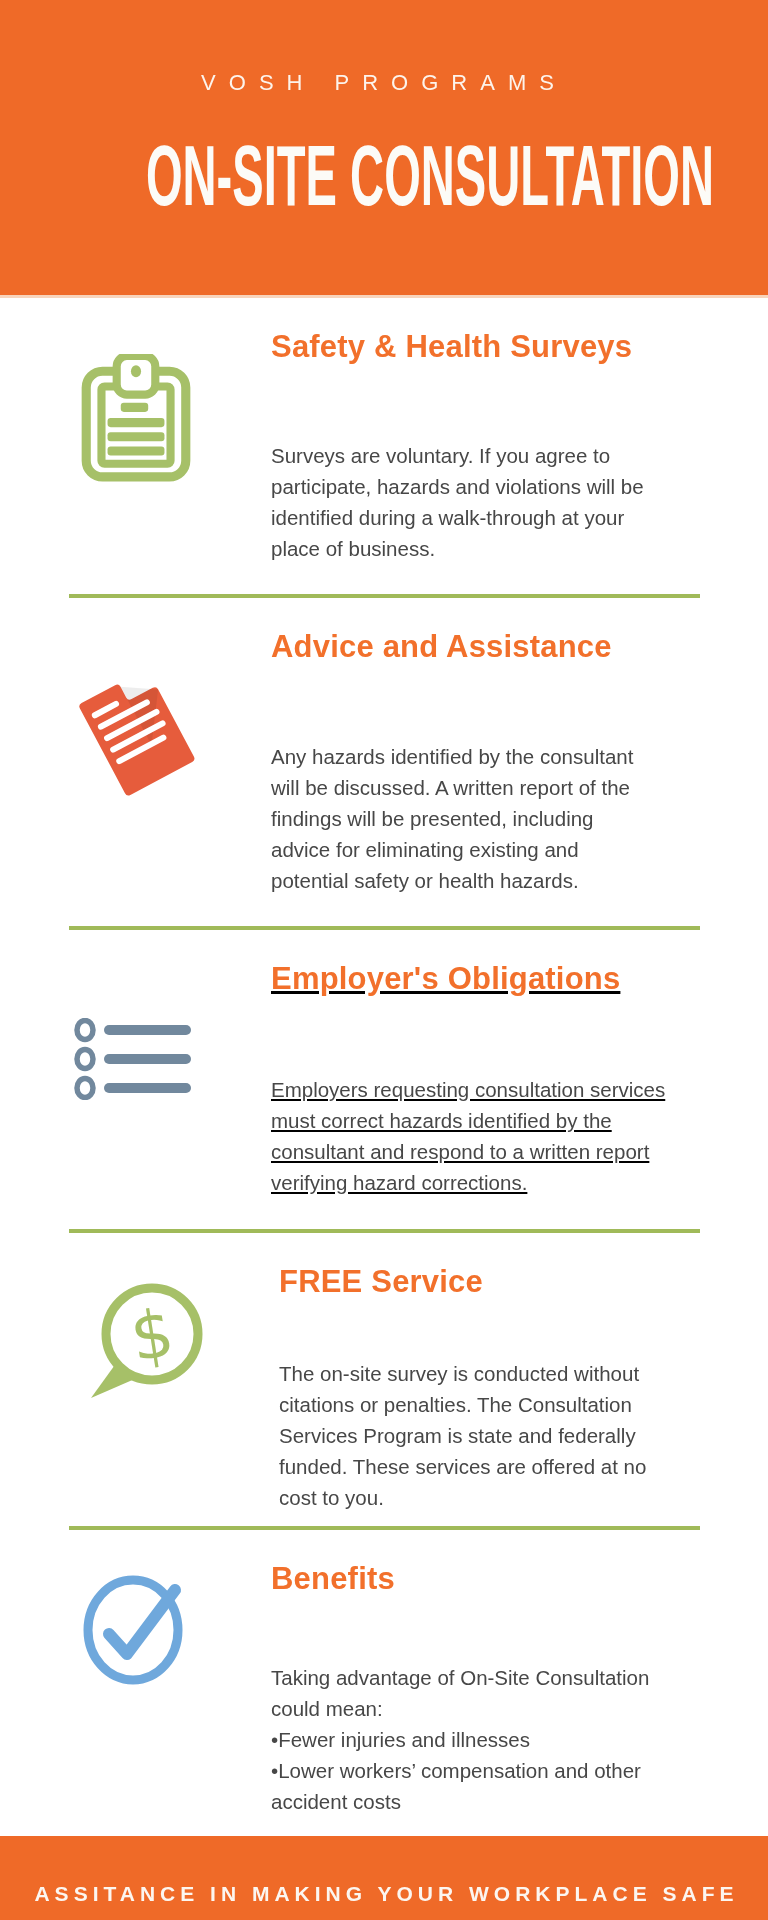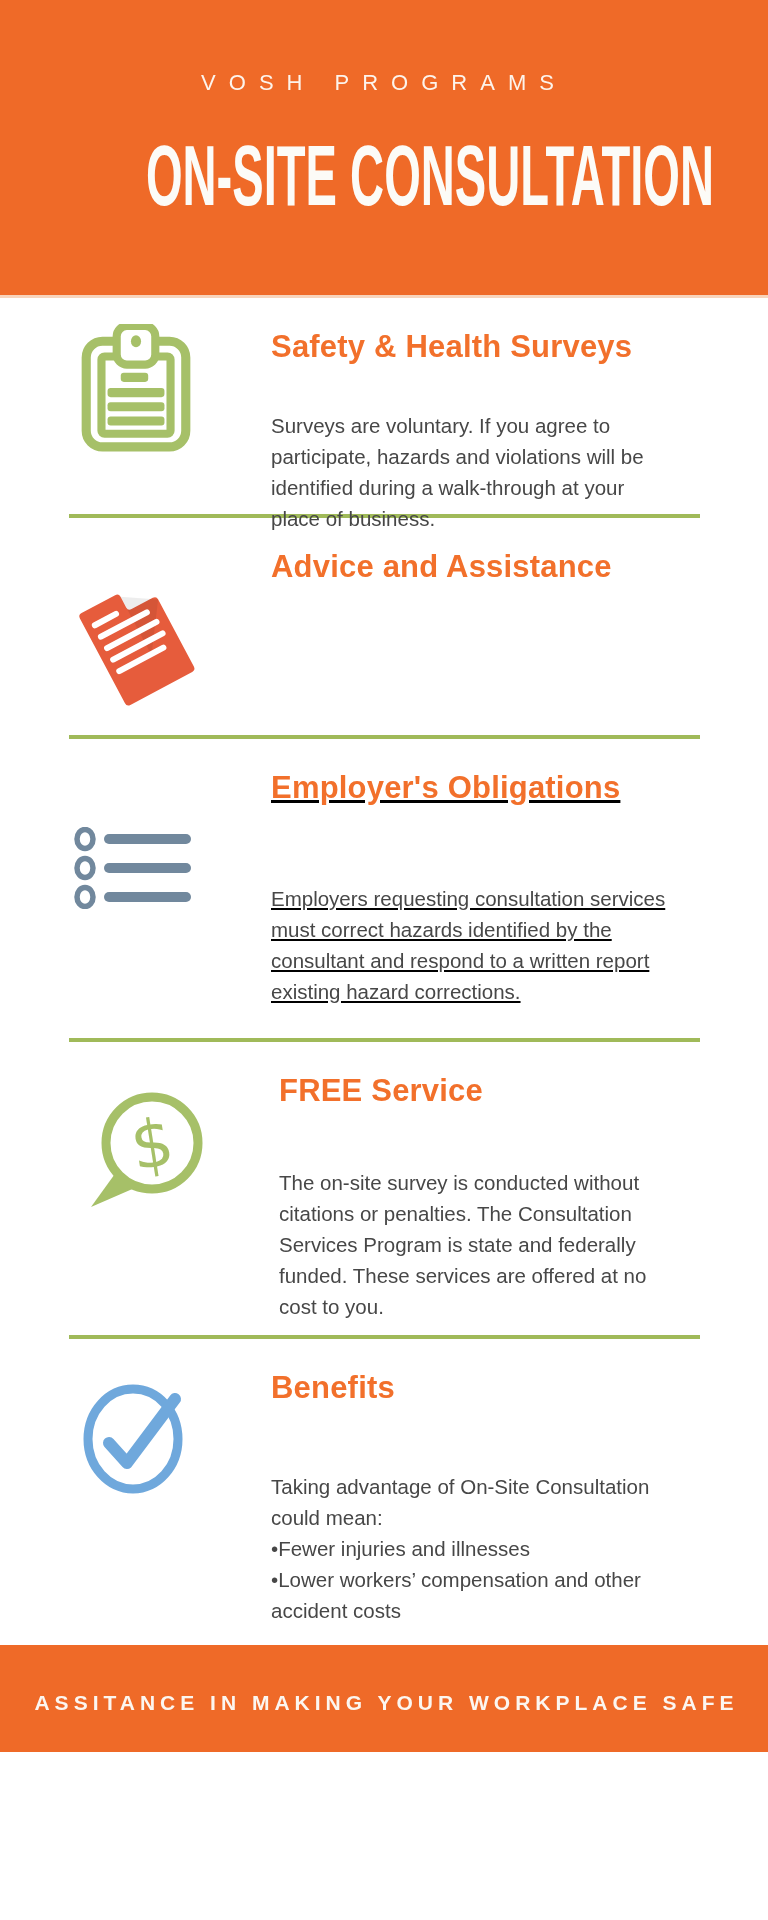--- a/index.html
+++ b/index.html
@@ -37,22 +37,22 @@
     transform:scaleX(0.62) scaleY(1.12);
     transform-origin:50% 50%;
   }
   
   .section{
     display:grid;
     grid-template-columns:271px 422px;
     box-sizing:border-box;
     padding-top:30px;
   }
-  .sec-1{height:216px;}
-  .sec-2{height:217px;}
+  .sec-1{height:296px;}
+  .sec-2{height:328px;}
   .sec-3{height:299px;text-decoration:underline;}
   .sec-4{height:293px;padding-left:8px;}
   .sec-5{height:306px;}
   .section-heading{
     grid-column:2;grid-row:1;
     font-size:31px;
     font-weight:700;
     color:var(--c-heading,#F2702B);
     line-height:38px;
     letter-spacing:0.2px;
@@ -137,40 +137,45 @@
           <path d="M27,30 a4,4 0 0 1 4,-4 h38 a4,4 0 0 1 4,4 v12 a4,4 0 0 0 4,4 h24 a4,4 0 0 1 4,4 v76 a4,4 0 0 1 -4,4 h-70 a4,4 0 0 1 -4,-4 z" fill="#E65C3C"></path>
           <path d="M73,30 L105,50 L73,96 Z" fill="rgba(0,0,0,0.07)"></path>
           <rect x="34" y="40" width="30" height="6" rx="3" fill="#ffffff"></rect>
           <rect x="34" y="53" width="58" height="6" rx="3" fill="#ffffff"></rect>
           <rect x="34" y="66" width="62" height="6" rx="3" fill="#ffffff"></rect>
           <rect x="34" y="79" width="62" height="6" rx="3" fill="#ffffff"></rect>
           <rect x="34" y="92" width="56" height="6" rx="3" fill="#ffffff"></rect>
         </g>
       </svg>
     </div>
+    <div class="section-body">Any hazards identified by the consultant
+will be discussed. A written report of the
+findings will be presented, including
+advice for eliminating existing and
+potential safety or health hazards.</div>
   </div>
 
   <div class="divider"></div>
 
   <div class="section sec-3">
     <div class="section-heading">Employer's Obligations</div>
     <div class="icon-cell">
       <svg width="126" height="82" viewBox="0 0 126 82">
         <ellipse cx="12" cy="12" rx="8" ry="9.5" fill="none" stroke="#71889D" stroke-width="5.5"></ellipse>
         <ellipse cx="12" cy="41" rx="8" ry="9.5" fill="none" stroke="#71889D" stroke-width="5.5"></ellipse>
         <ellipse cx="12" cy="70" rx="8" ry="9.5" fill="none" stroke="#71889D" stroke-width="5.5"></ellipse>
         <rect x="31" y="7" width="87" height="10" rx="5" fill="#71889D"></rect>
         <rect x="31" y="36" width="87" height="10" rx="5" fill="#71889D"></rect>
         <rect x="31" y="65" width="87" height="10" rx="5" fill="#71889D"></rect>
       </svg>
     </div>
     <div class="section-body">Employers requesting consultation services
 must correct hazards identified by the
 consultant and respond to a written report
-existing hazard corrections.</div>
+verifying hazard corrections.</div>
   </div>
 
   <div class="divider"></div>
 
   <div class="section sec-4">
     <div class="section-heading">FREE Service</div>
     <div class="icon-cell">
       <svg width="134" height="138" viewBox="0 0 134 138">
         <circle cx="75" cy="62" r="46" fill="none" stroke="#A6C068" stroke-width="9"></circle>
         <path d="M40,90 L14,126 L60,106 Z" fill="#A6C068"></path>

